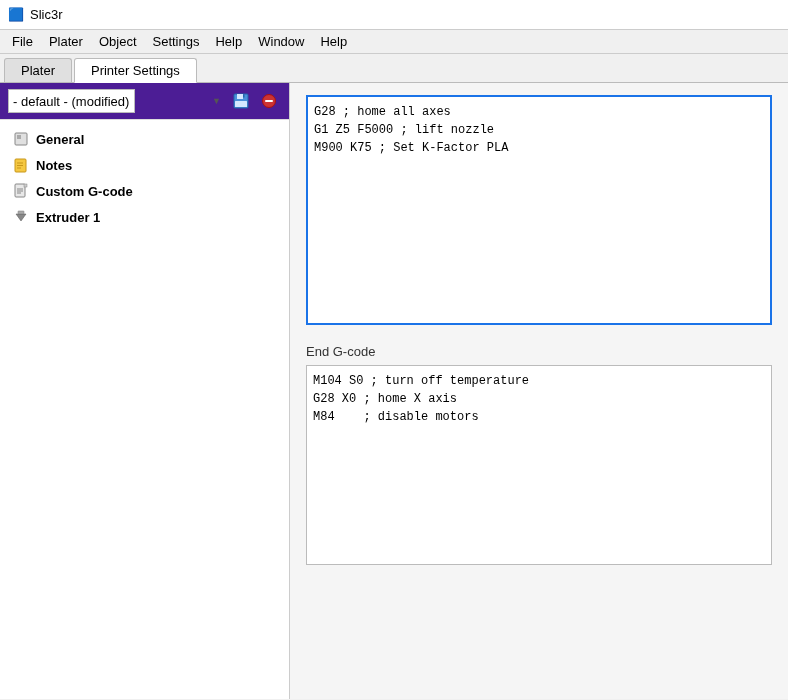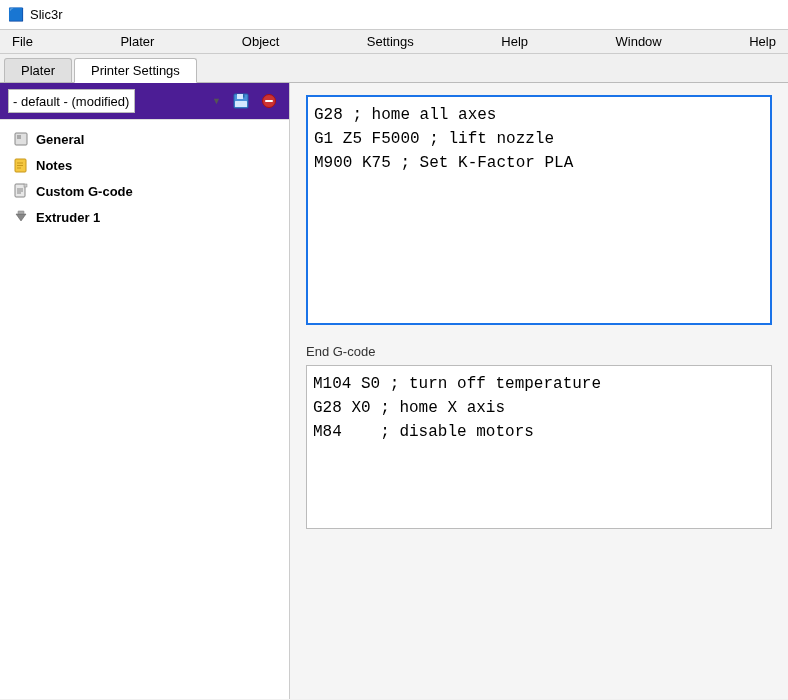--- a/index.html
+++ b/index.html
@@ -30,21 +30,20 @@
     }
 
     
     .menu-bar {
       background: #f0f0f0;
       height: 24px;
       display: flex;
       align-items: center;
       padding: 0 4px;
       border-bottom: 1px solid #ccc;
-      justify-content: space-between;
     }
     .menu-item {
       padding: 2px 8px;
       cursor: pointer;
       font-size: 13px;
     }
 
     
     .tab-bar {
       display: flex;
@@ -173,21 +172,21 @@
     .section-label {
       font-size: 13px;
       font-weight: normal;
       color: #333;
       margin-bottom: 6px;
     }
 
     .code-textarea {
       width: 100%;
       font-family: 'Courier New', monospace;
-      font-size: 16px;
+      font-size: 12px;
       border: 2px solid #1a73e8;
       background: #fff;
       padding: 6px;
       resize: none;
       outline: none;
       color: #000;
       line-height: 1.5;
     }
 
     .code-textarea.no-focus {
@@ -298,18 +297,18 @@
     <div>
       <textarea class="code-textarea" rows="12" style="height: 230px;" spellcheck="false">G28 ; home all axes
 G1 Z5 F5000 ; lift nozzle
 M900 K75 ; Set K-Factor PLA</textarea>
     </div>
 
     <div class="section-gap"></div>
 
     <div>
       <div class="section-label">End G-code</div>
-      <textarea class="code-textarea no-focus" rows="8" style="height: 164px;" spellcheck="false">M104 S0 ; turn off temperature
+      <textarea class="code-textarea no-focus" rows="8" style="height: 200px;" spellcheck="false">M104 S0 ; turn off temperature
 G28 X0 ; home X axis
 M84    ; disable motors</textarea>
     </div>
   </div>
 </div>
 
 </body></html>

